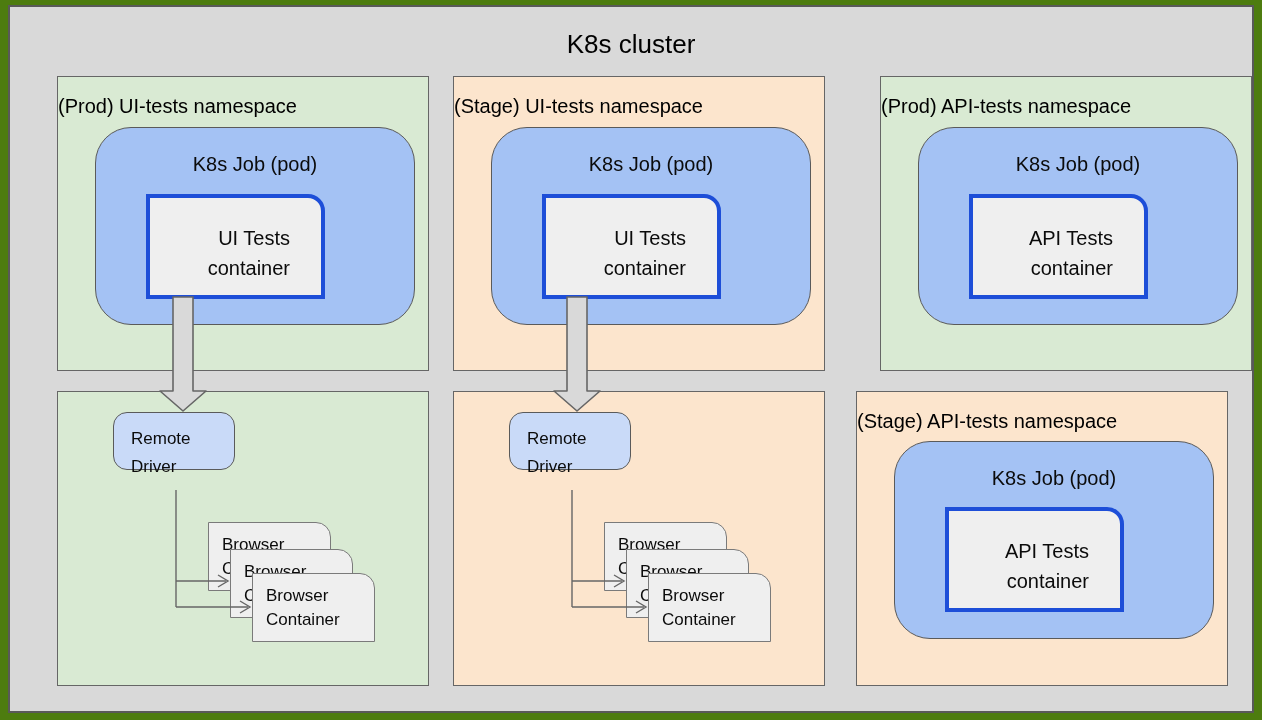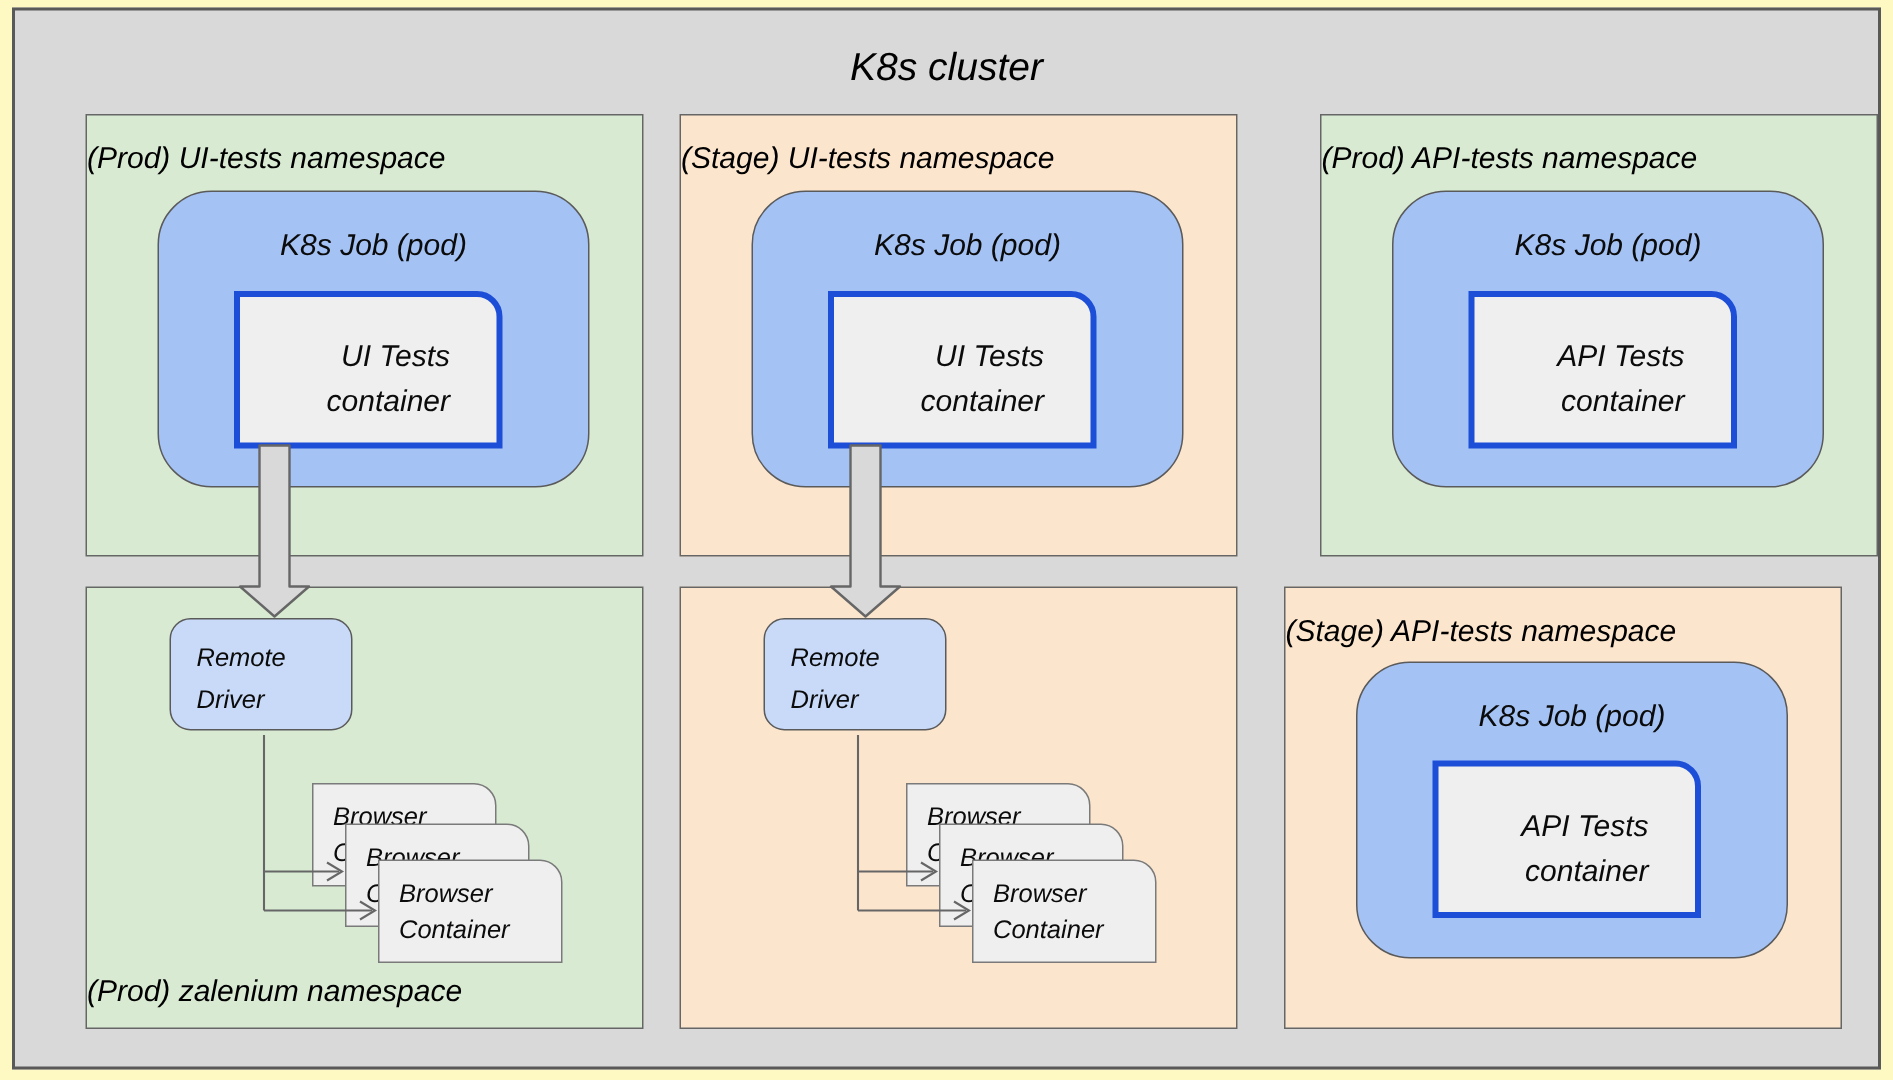--- a/index.html
+++ b/index.html
@@ -4,23 +4,22 @@
 <style>
   * { margin:0; padding:0; box-sizing:border-box; }
   html,body { background:#ffffff; }
   body {
     font-family:"Liberation Sans","DejaVu Sans",sans-serif;
     color:#0b0b0b;
   }
   .screen {
     position:relative;
     width:1262px; height:720px;
-    background:#fef9c3;
+    background:#4d7c0f;
     overflow:hidden;
-    font-style:italic;
   }
   .cluster {
     position:absolute; left:8px; top:5px;
     width:1246px; height:708px;
     background:#d9d9d9;
     border:2px solid #595959;
   }
   .cluster-title {
     position:absolute; left:0; top:22px; width:100%;
     text-align:center;
@@ -35,22 +34,22 @@
   .ns.green  { background:#d9ead3; }
   .ns.orange { background:#fce5cd; }
   .ns-title {
     position:absolute; left:0; top:17px; width:100%;
     text-align:left;
     font-size:20px; line-height:24px;
     color:#000;
   }
   .ns-title.bottom { top:auto; bottom:12px; }
   .job {
-    position:absolute; left:47px; top:50px;
-    width:288px; height:198px;
+    position:absolute; left:37px; top:50px;
+    width:320px; height:198px;
     background:#a4c2f4;
     border:1.5px solid #5a5a5a;
     border-radius:36px;
   }
   .job-title {
     position:absolute; left:0; top:24px; width:100%;
     text-align:center;
     font-size:20px; line-height:24px;
   }
   .container-box {
@@ -61,21 +60,21 @@
     border-top-right-radius:17px;
     text-align:right;
   }
   .container-label {
     padding:25px 0 0 15px;
     max-width:140px;
     font-size:20px; line-height:30px;
   }
   .remote {
     position:absolute; left:55px; top:20px;
-    width:122px; height:75px;
+    width:122px; height:58px;
     background:#c9daf8;
     border:1.5px solid #5a5a5a;
     border-radius:14px;
   }
   .remote-label {
     padding:12px 0 0 17px;
     max-width:100px;
     font-size:17px; line-height:28px;
   }
   .card {
@@ -144,21 +143,20 @@
     </div>
     <div class="card c1">
       <div class="card-label">Browser Container</div>
     </div>
     <div class="card c2">
       <div class="card-label">Browser Container</div>
     </div>
     <div class="card c3">
       <div class="card-label">Browser Container</div>
     </div>
-    <div class="ns-title bottom">(Prod) zalenium namespace</div>
   </div>
 
   <div class="ns orange" style="left:453px; top:391px;">
     <div class="remote">
       <div class="remote-label">Remote Driver</div>
     </div>
     <div class="card c1">
       <div class="card-label">Browser Container</div>
     </div>
     <div class="card c2">

